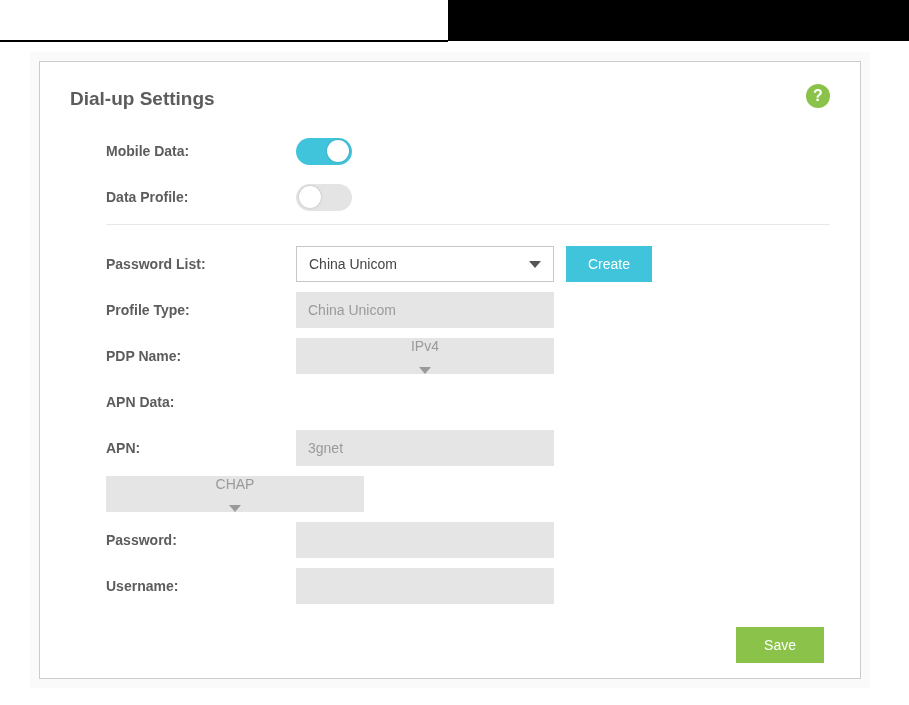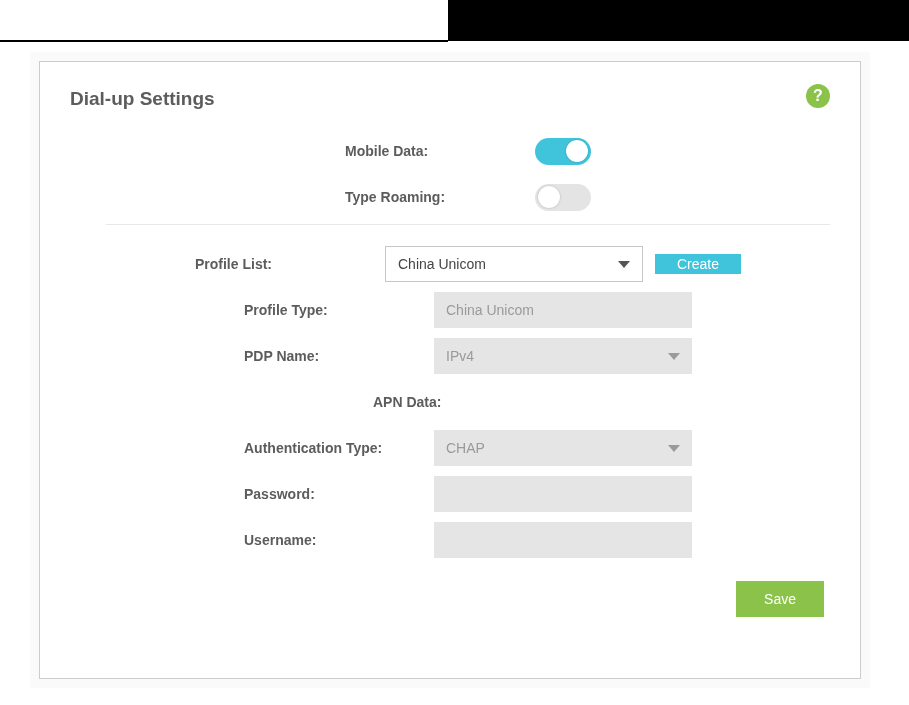--- a/index.html
+++ b/index.html
@@ -55,21 +55,20 @@
       font-weight:bold;
       font-size:16px;
       cursor:pointer;
     }
     .form-area { padding:0 0 0 36px; }
     .row {
       display:flex;
       align-items:center;
       min-height:38px;
       margin-bottom:8px;
-      justify-content:center;
     }
     .row .label {
       width:190px;
       font-size:14px;
       font-weight:600;
       color:#5c5c5c;
     }
     .toggle {
       position:relative;
       width:56px; height:27px;
@@ -113,40 +112,41 @@
     .select-disabled {
       width:258px; height:36px;
       background:#e5e5e5;
       border:none;
       display:flex;
       align-items:center;
       justify-content:space-between;
       padding:0 12px;
       font-size:14px;
       color:#9a9a9a;
+      flex-direction:column;
     }
     .chev {
       width:0; height:0;
       border-left:6px solid transparent;
       border-right:6px solid transparent;
       border-top:7px solid #555;
     }
     .chev-dim { border-top-color:#9a9a9a; }
     .input-disabled {
       width:258px; height:36px;
       background:#e5e5e5;
       border:none;
       padding:0 12px;
       font-size:14px;
       color:#9a9a9a;
       display:flex;
       align-items:center;
     }
     .btn-create {
-      height:20px;
+      height:36px;
       padding:0 22px;
       background:#40c4dc;
       color:#fff;
       font-size:14px;
       border:none;
       cursor:pointer;
     }
     .btn-save {
       height:36px;
       padding:0 28px;
@@ -178,30 +178,30 @@
     <div class="form-area">
 
       <div class="row">
         <div class="label">Mobile Data:</div>
         <div class="toggle toggle-on">
           <div class="knob"></div>
         </div>
       </div>
 
       <div class="row">
-        <div class="label">Type Roaming:</div>
+        <div class="label">Data Profile:</div>
         <div class="toggle toggle-off">
           <div class="knob"></div>
         </div>
       </div>
 
       <div class="divider"></div>
 
       <div class="row">
-        <div class="label">Profile List:</div>
+        <div class="label">Password List:</div>
         <div class="controls">
           <div class="select">
             <span>China Unicom</span>
             <span class="chev"></span>
           </div>
           <button class="btn-create">Create</button>
         </div>
       </div>
 
       <div class="row">
@@ -216,23 +216,28 @@
         <div class="select-disabled">
           <span>IPv4</span>
           <span class="chev chev-dim"></span>
         </div>
       </div>
 
       <div class="row">
         <div class="label">APN Data:</div>
       </div>
 
-
-      <div class="row">
-        <div class="label">Authentication Type:</div>
+      <div class="row">
+        <div class="label">APN:</div>
+        <div class="input-disabled">
+          <span>3gnet</span>
+        </div>
+      </div>
+
+      <div class="row">
         <div class="select-disabled">
           <span>CHAP</span>
           <span class="chev chev-dim"></span>
         </div>
       </div>
 
       <div class="row">
         <div class="label">Password:</div>
         <div class="input-disabled">
           <span></span>

